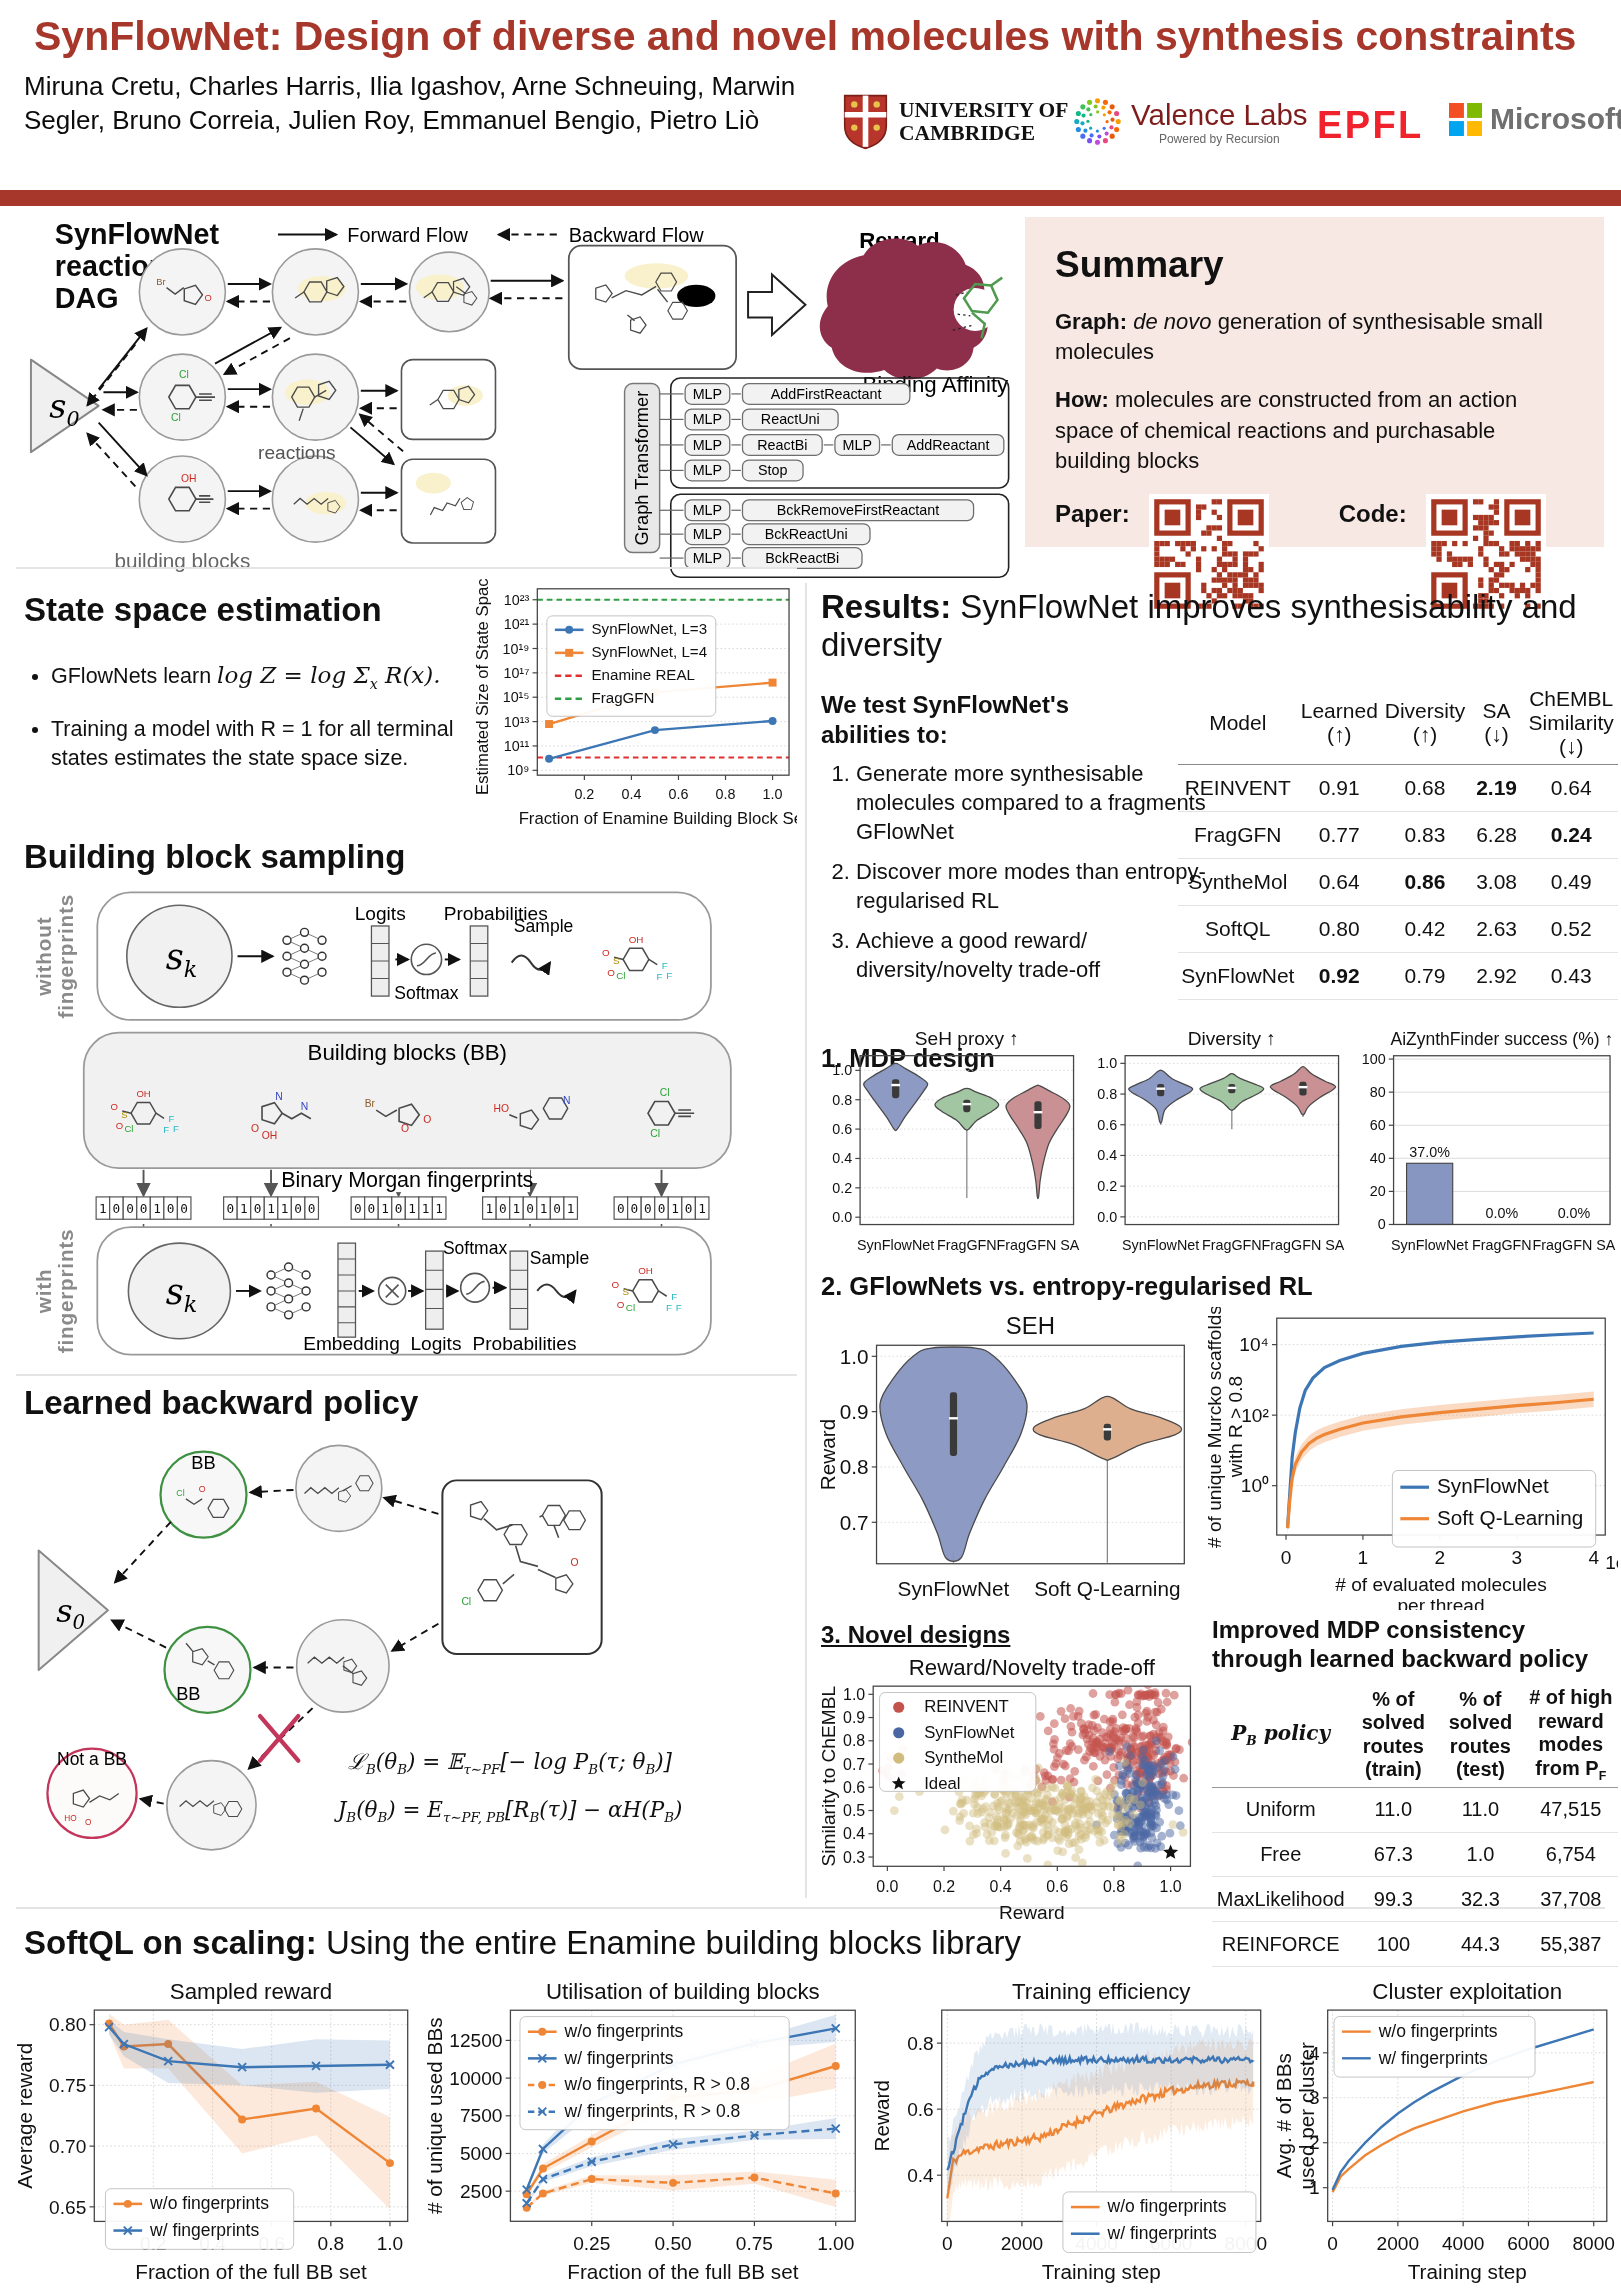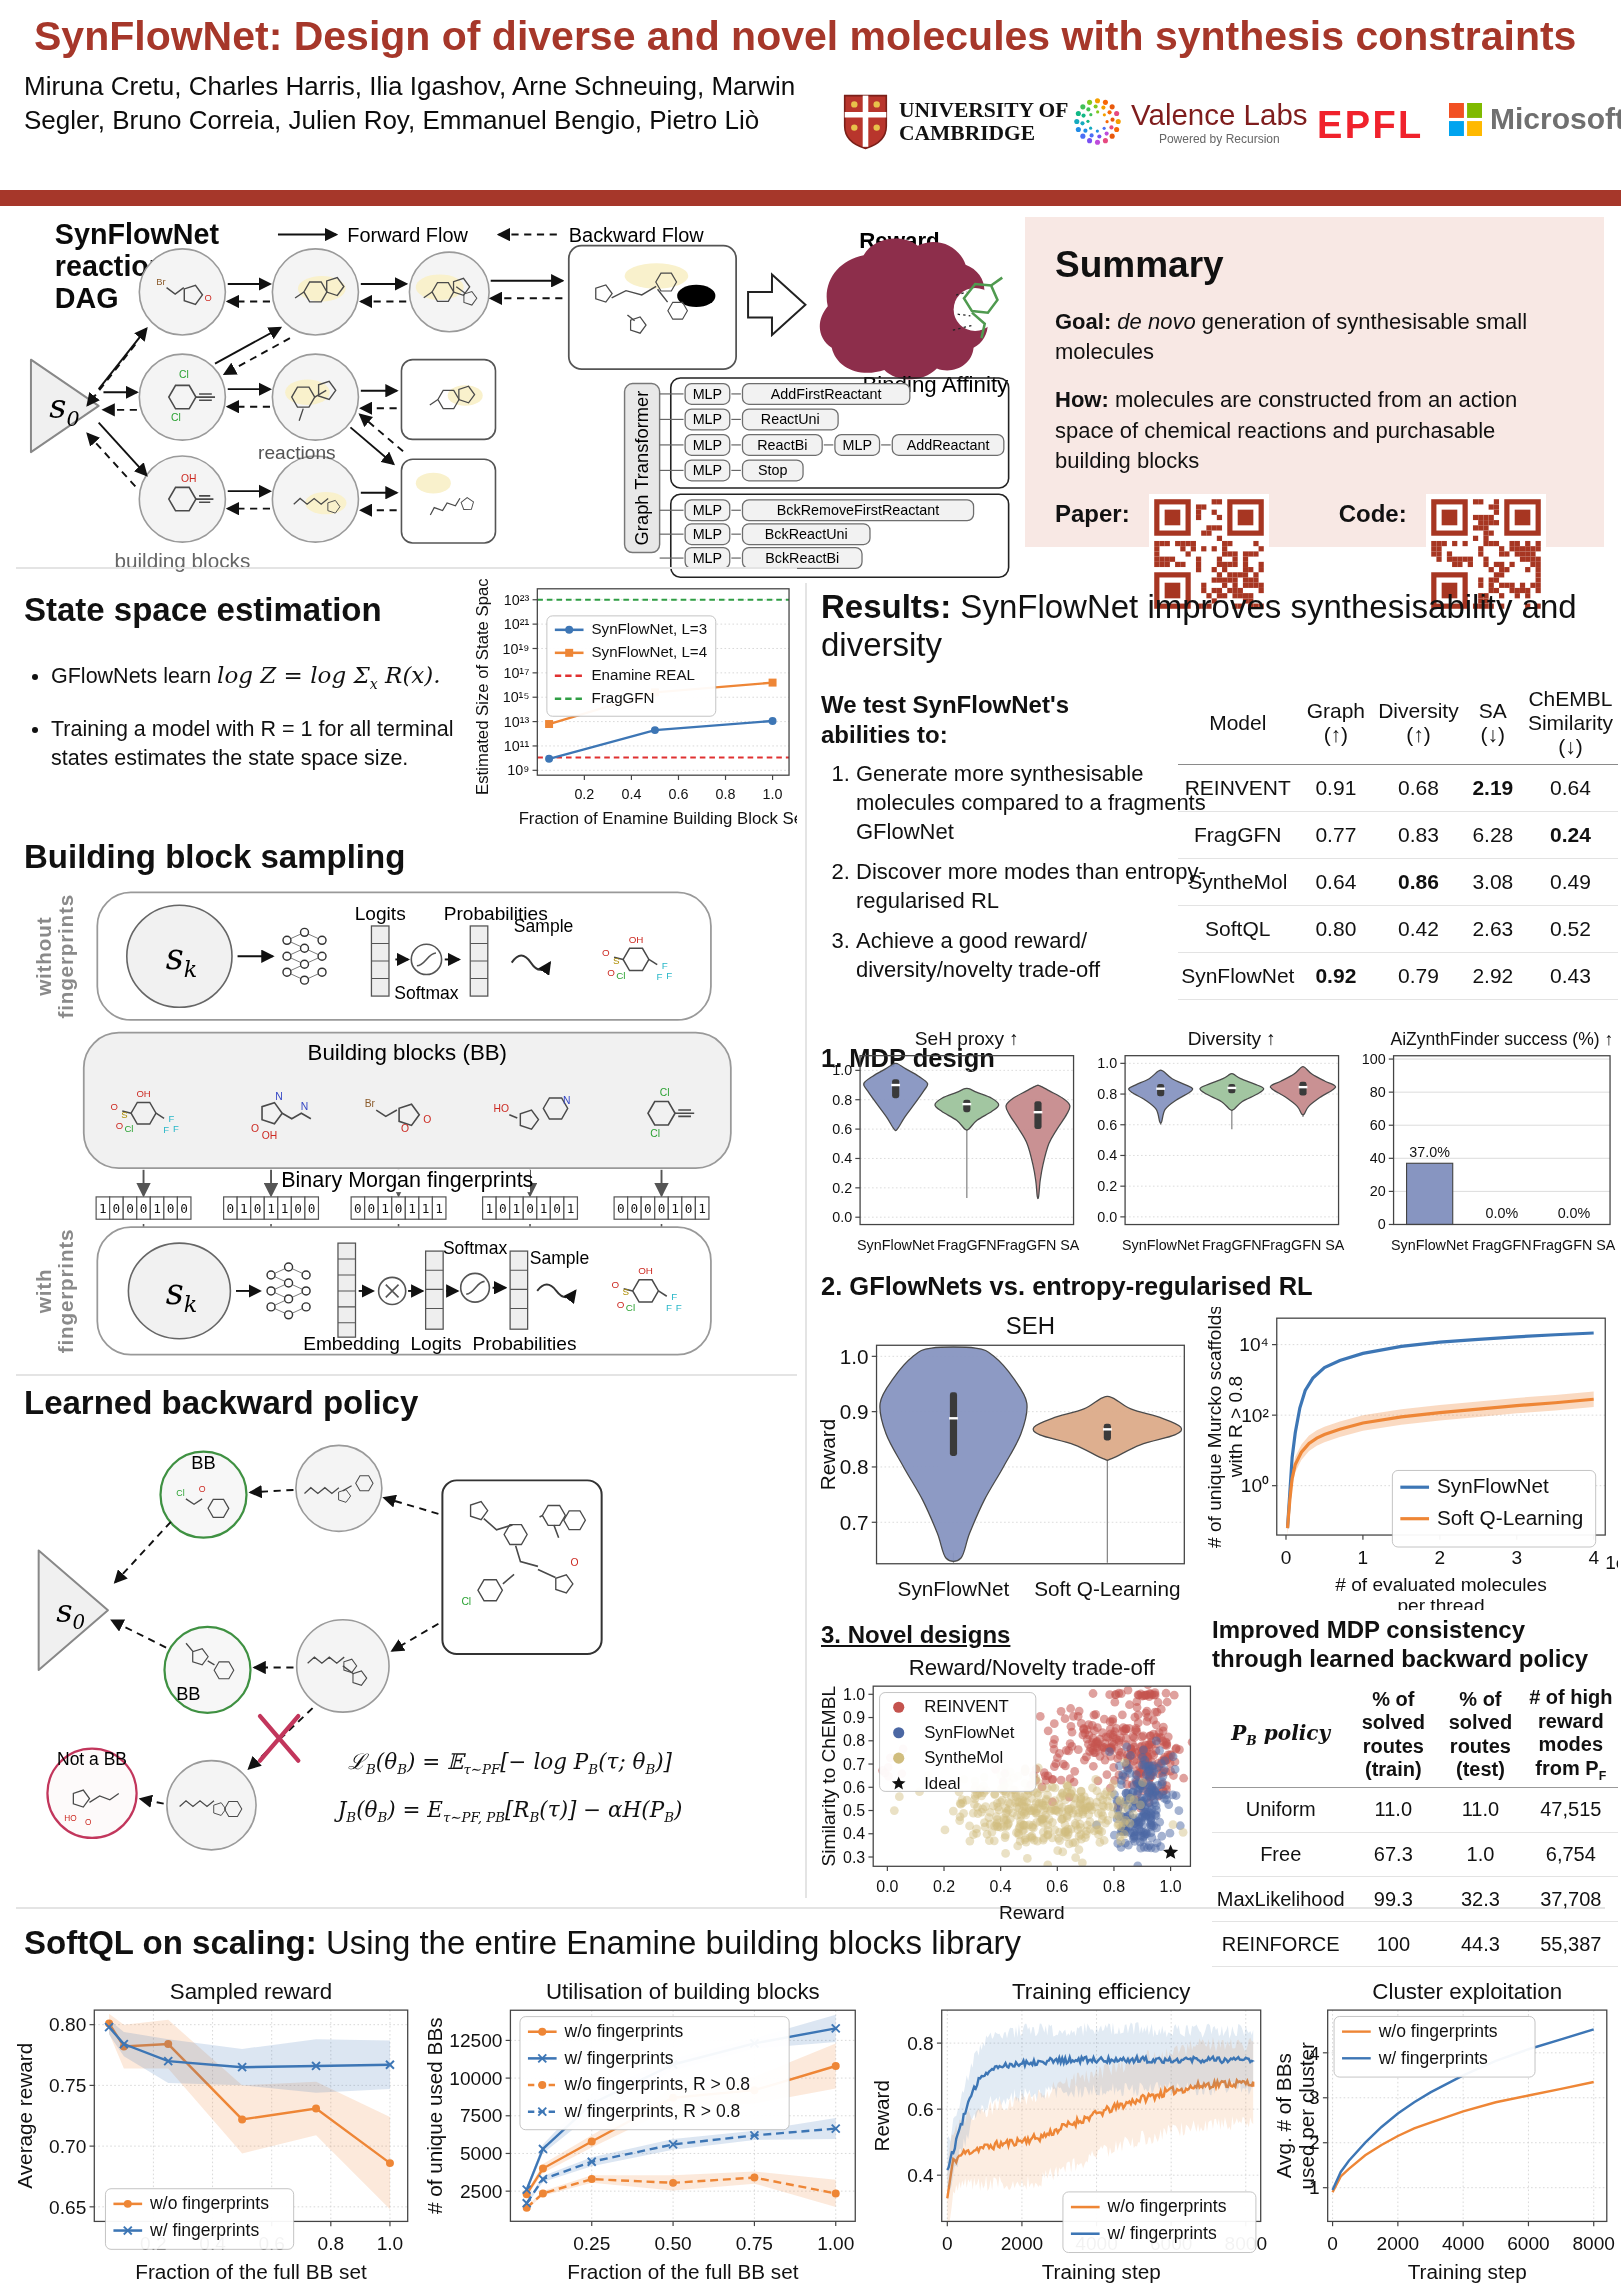--- a/index.html
+++ b/index.html
@@ -363,21 +363,21 @@
       <rect x="836" y="421" width="56" height="26" rx="8" class="chip"></rect>
         <text x="864" y="440">MLP</text>
       <line x1="894" y1="434" x2="906" y2="434" stroke="#666" stroke-width="1.5"></line>
       <rect x="908" y="421" width="150" height="26" rx="8" class="chip"></rect>
         <text x="983" y="440">BckReactBi</text>
     </g>
   </svg>
 
   <div class="abs summary-box" style="left:1025px;top:217px;width:579px;height:330px;">
     <h2>Summary</h2>
-    <p><b>Goal:</b> <i>de novo</i><span> generation of synthesisable small molecules</span></p>
+    <p><b>Graph:</b> <i>de novo</i><span> generation of synthesisable small molecules</span></p>
     <p><b>How:</b><span> molecules are constructed from an action space of chemical reactions and purchasable building blocks</span></p>
     <div class="qr-row">
       <span class="lbl">Paper:</span>
       <svg width="120" height="120" viewBox="0 0 150 150">
           <rect x="0" y="0" width="150" height="150" fill="#fff"></rect>
           <rect x="6.521739130434782" y="6.521739130434782" width="45.65217391304348" height="45.65217391304348" fill="#a73622"></rect>
           <rect x="13.043478260869565" y="13.043478260869565" width="32.608695652173914" height="32.608695652173914" fill="#fff"></rect>
           <rect x="19.565217391304348" y="19.565217391304348" width="19.565217391304348" height="19.565217391304348" fill="#a73622"></rect>
           <rect x="97.82608695652173" y="6.521739130434782" width="45.65217391304348" height="45.65217391304348" fill="#a73622"></rect>
           <rect x="104.34782608695652" y="13.043478260869565" width="32.608695652173914" height="32.608695652173914" fill="#fff"></rect>
@@ -998,21 +998,21 @@
     <colgroup>
         <col style="width:112px">
         <col style="width:80px">
         <col style="width:89px">
         <col style="width:64px">
         <col style="width:96px">
       </colgroup>
     <tbody>
         <tr>
       <th>Model</th>
-          <th>Graph (↑)</th>
+          <th>Learned (↑)</th>
           <th>Diversity (↑)</th>
           <th>SA (↓)</th>
           <th>ChEMBL Similarity (↓)</th>
     </tr>
     <tr>
           <td>REINVENT</td>
           <td>0.91</td>
           <td>0.68</td>
           <td class="b">2.19</td>
           <td>0.64</td>

